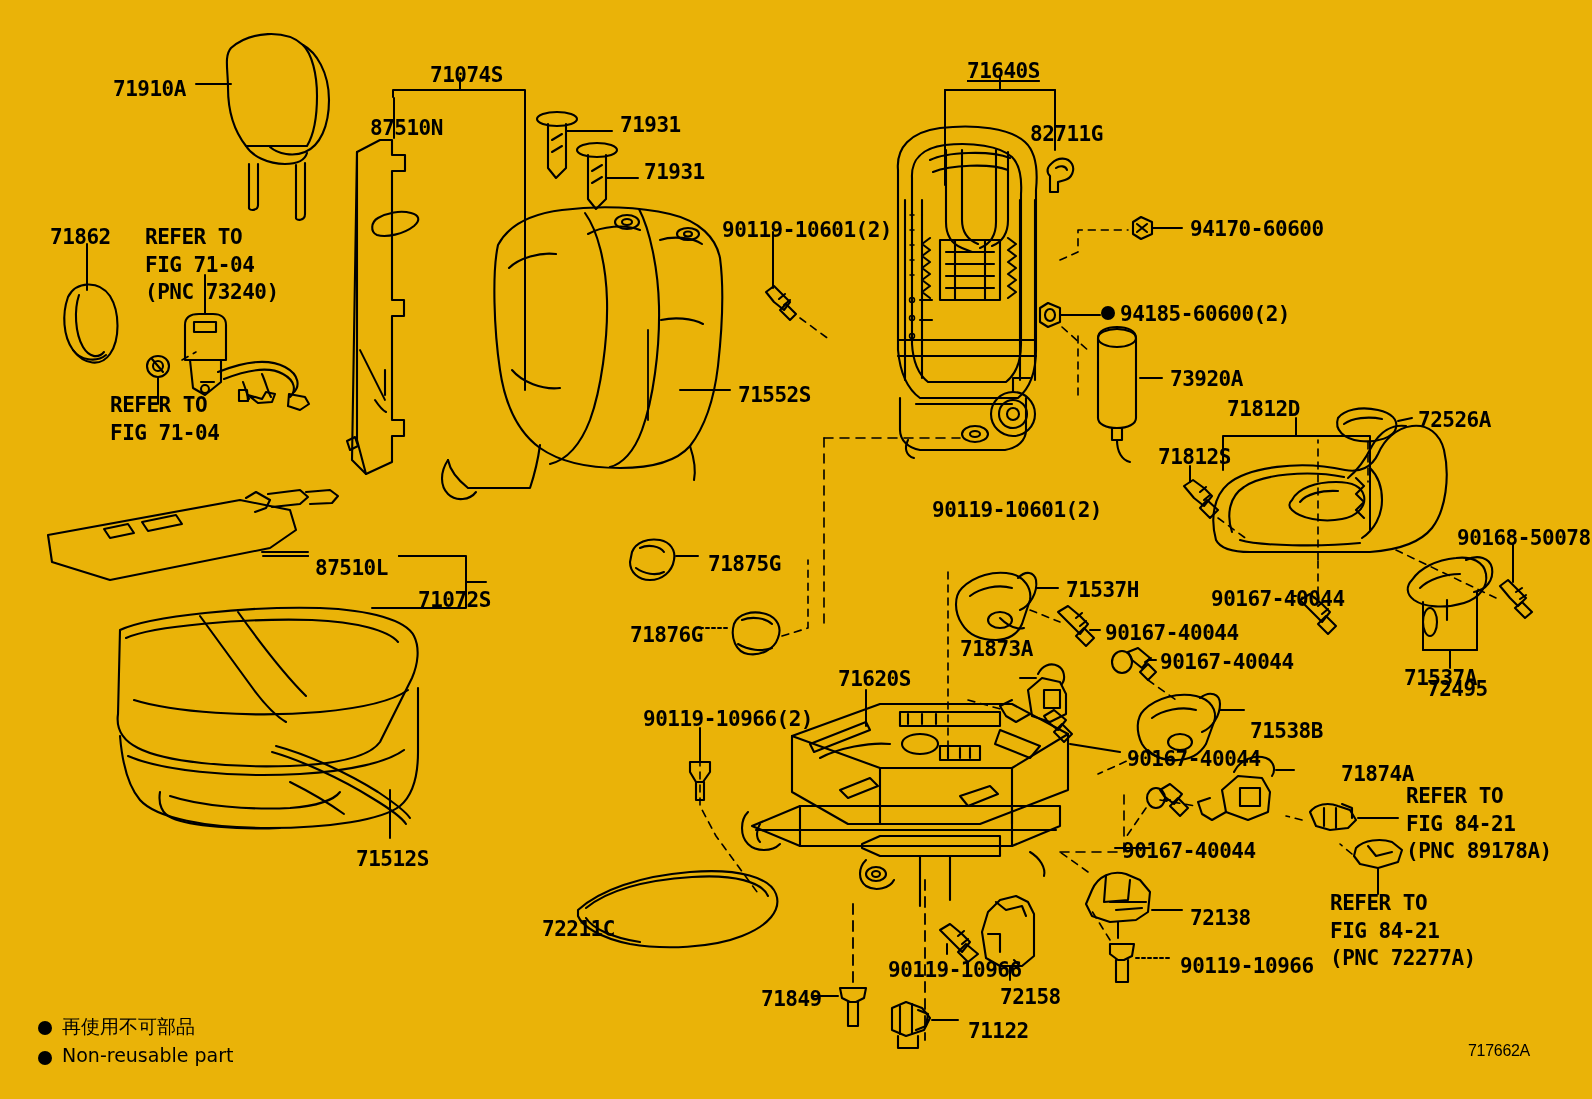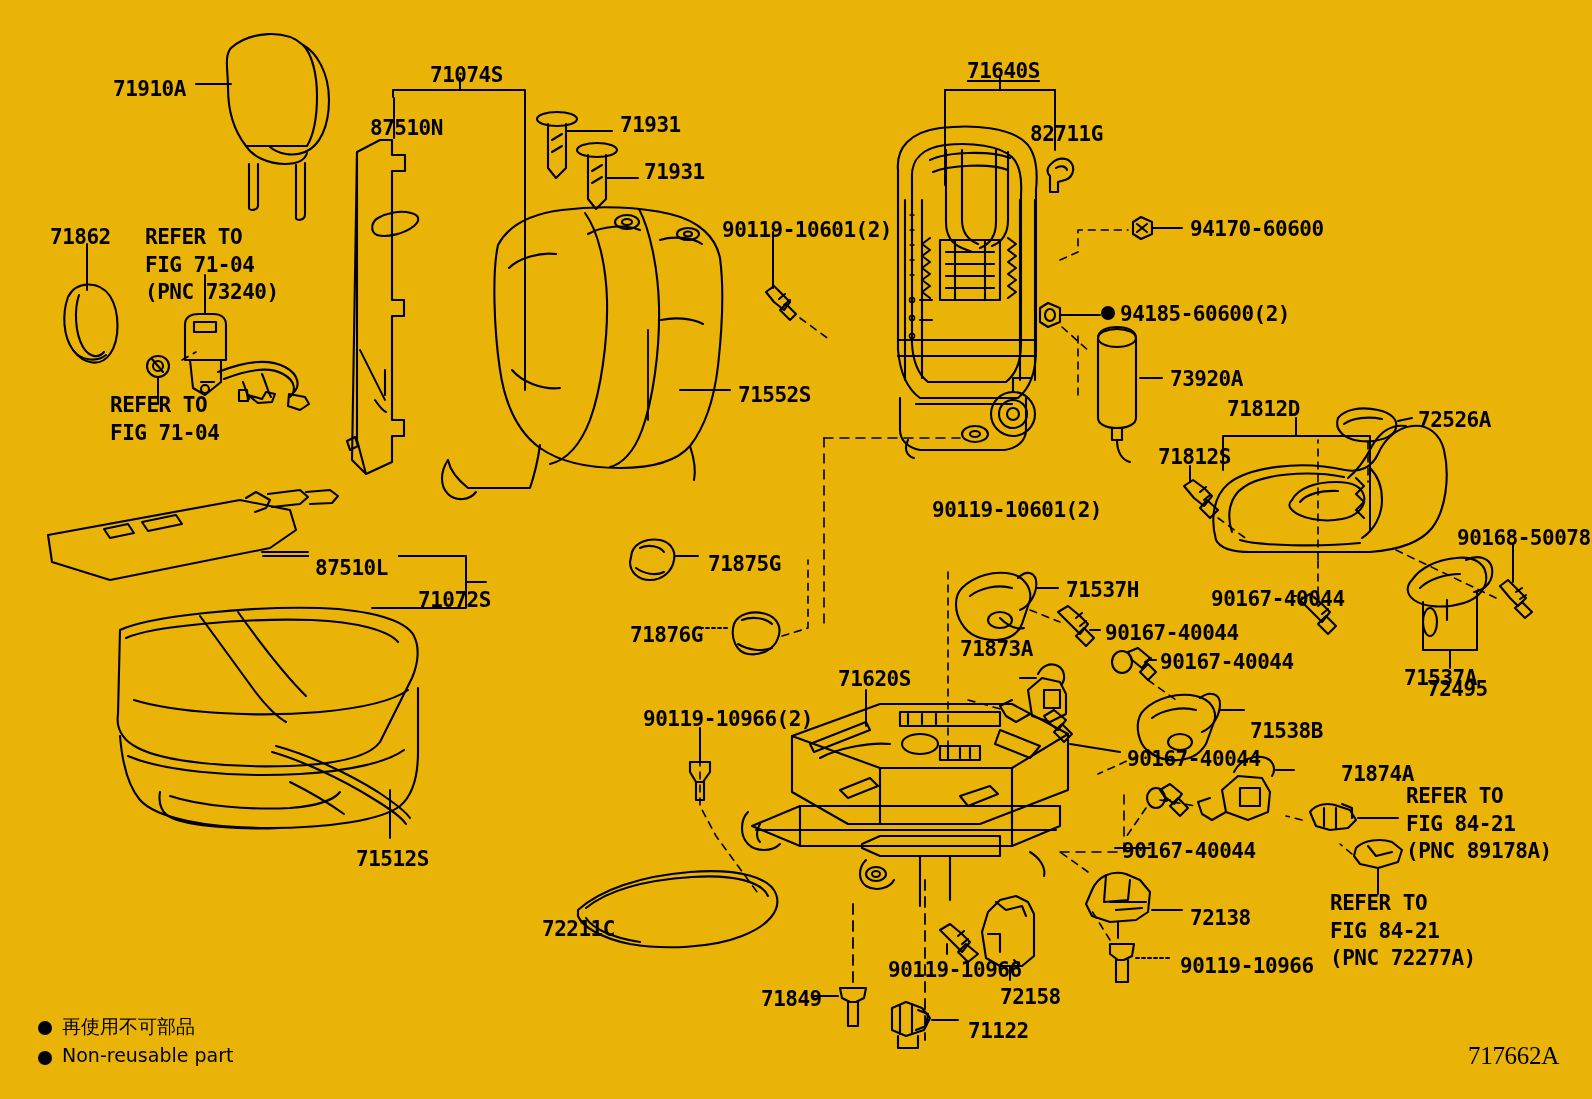--- a/index.html
+++ b/index.html
@@ -32,22 +32,22 @@
     font-size: 19px;
     color: #000;
     white-space: nowrap;
   }
   .legend-jp {
     font-family: "DejaVu Sans", "Liberation Sans", sans-serif;
     font-size: 19px;
   }
   .figno {
     position: absolute;
-    font-family: Liberation Serif, serif;
-    font-size: 25px;
+    font-family: Liberation Sans, sans-serif;
+    font-size: 16px;
     color: #000;
     letter-spacing: -0.3px;
   }
   .bullet {
     position: absolute;
     width: 14px; height: 14px;
     background: #000;
     border-radius: 50%;
   }
   svg.art {

